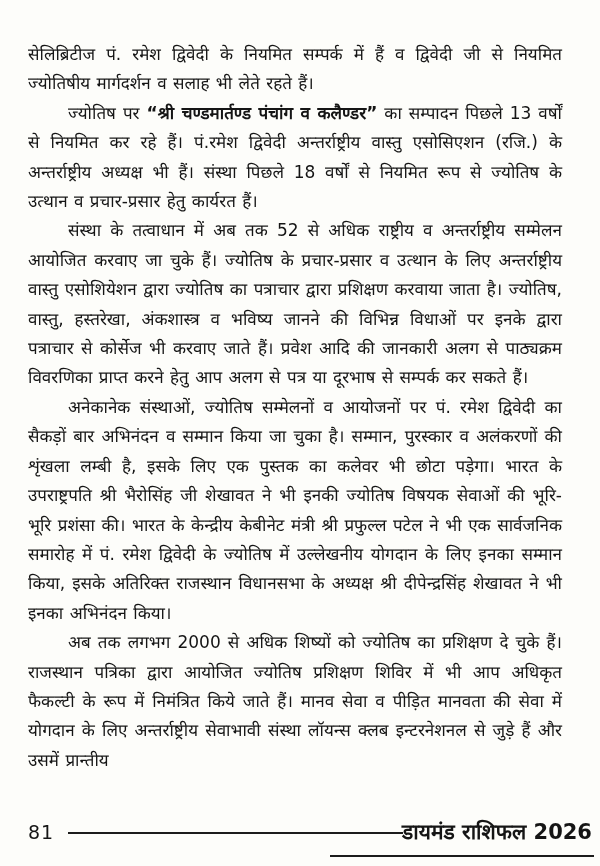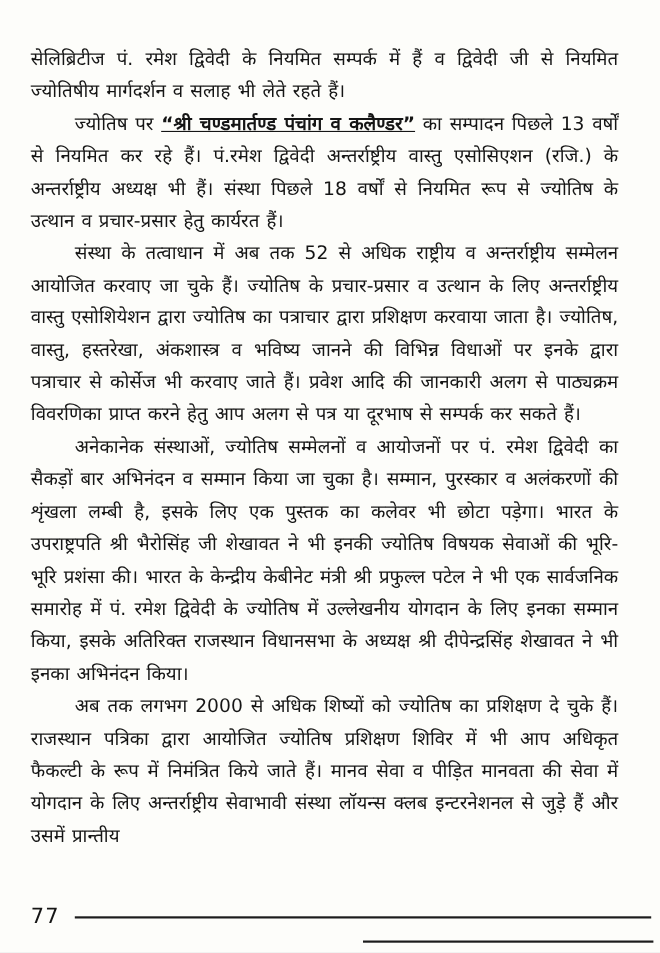--- a/index.html
+++ b/index.html
@@ -20,21 +20,21 @@
     overflow: hidden;
   }
   .para {
     margin: 0;
     font-size: 17px;
     line-height: 29.4px;
     text-align: justify;
     word-spacing: 1px;
   }
   .para.indent { text-indent: 40px; }
-  .para b { font-weight: 700; text-decoration: underline; }
+  .para b { font-weight: 700; }
 
   .footer {
     position: absolute;
     left: 28px;
     right: 8px;
     bottom: 22px;
     display: flex;
     align-items: center;
   }
   .page-num {
@@ -85,18 +85,19 @@
   <p class="para indent">
     <span>अनेकानेक संस्थाओं, ज्योतिष सम्मेलनों व आयोजनों पर पं. रमेश द्विवेदी का सैकड़ों बार अभिनंदन व सम्मान किया जा चुका है। सम्मान, पुरस्कार व अलंकरणों की शृंखला लम्बी है, इसके लिए एक पुस्तक का कलेवर भी छोटा पड़ेगा। भारत के उपराष्ट्रपति श्री भैरोसिंह जी शेखावत ने भी इनकी ज्योतिष विषयक सेवाओं की भूरि-भूरि प्रशंसा की। भारत के केन्द्रीय केबीनेट मंत्री श्री प्रफुल्ल पटेल ने भी एक सार्वजनिक समारोह में पं. रमेश द्विवेदी के ज्योतिष में उल्लेखनीय योगदान के लिए इनका सम्मान किया, इसके अतिरिक्त राजस्थान विधानसभा के अध्यक्ष श्री दीपेन्द्रसिंह शेखावत ने भी इनका अभिनंदन किया।</span>
   </p>
 
 
   <p class="para indent">
     <span>अब तक लगभग 2000 से अधिक शिष्यों को ज्योतिष का प्रशिक्षण दे चुके हैं। राजस्थान पत्रिका द्वारा आयोजित ज्योतिष प्रशिक्षण शिविर में भी आप अधिकृत फैकल्टी के रूप में निमंत्रित किये जाते हैं। मानव सेवा व पीड़ित मानवता की सेवा में योगदान के लिए अन्तर्राष्ट्रीय सेवाभावी संस्था लॉयन्स क्लब इन्टरनेशनल से जुड़े हैं और उसमें प्रान्तीय</span>
   </p>
 
   <div class="footer">
-    <span class="page-num">77</span>
+    <span class="page-num">81</span>
     <span class="mid-rule"></span>
+    <span class="book-title">डायमंड राशिफल 2026</span>
   </div>
   <div class="under-rule"></div>
 
 </div>
 
 </body></html>

